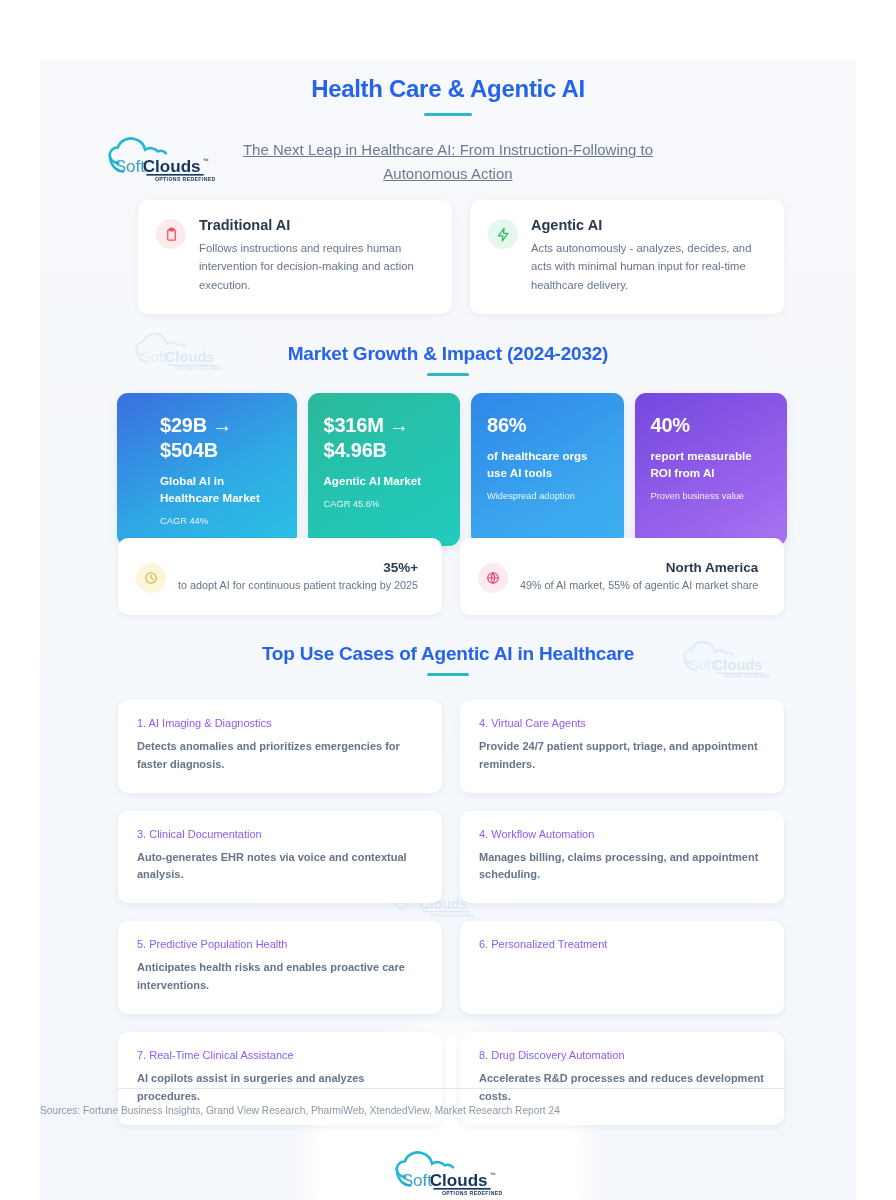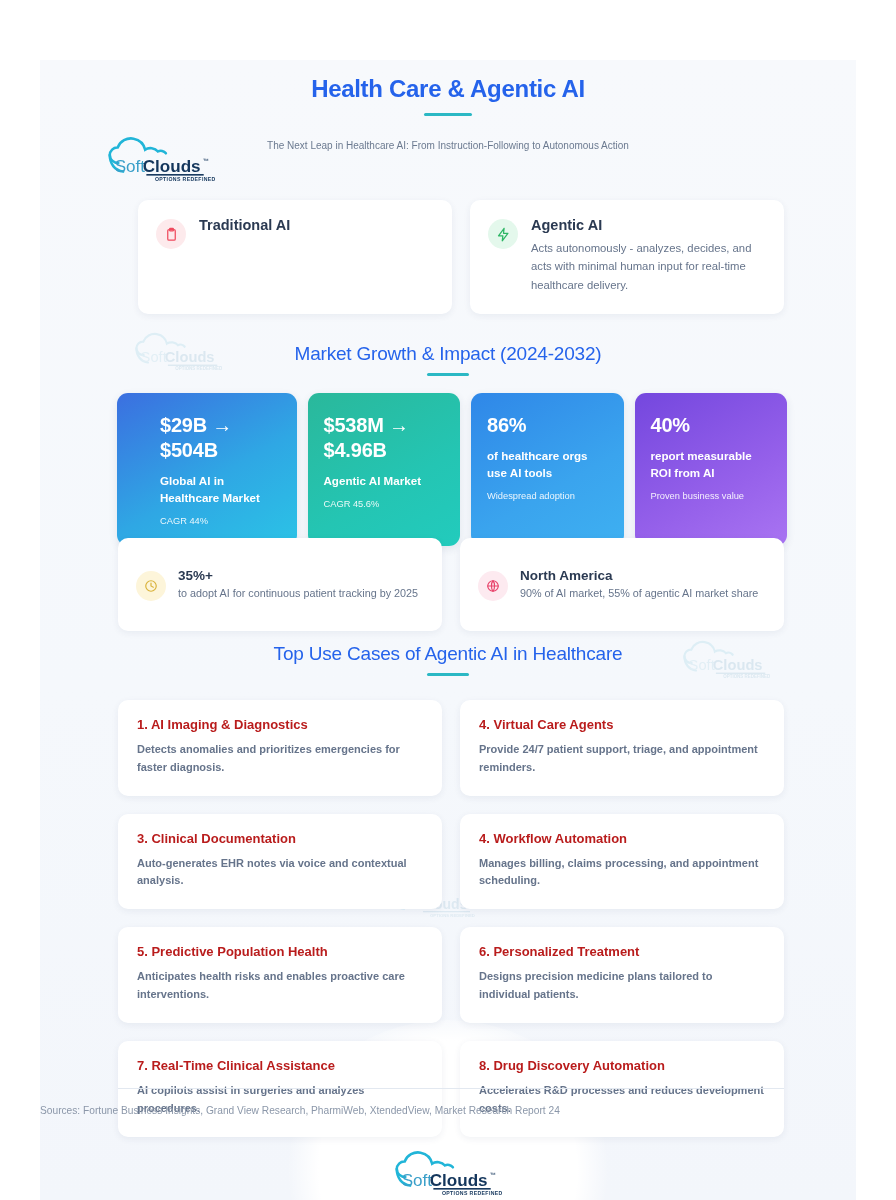--- a/index.html
+++ b/index.html
@@ -69,23 +69,24 @@
   }
   .accent-bar {
     width: 48px; height: 3px;
     border-radius: 2px;
     background: #2bb8c4;
     margin: 11px auto 0;
   }
   .subtitle {
     margin: 22px auto 16px;
     width: 470px;
-    font-size: 10px;
+    font-size: 15px;
     line-height: 1.55;
     color: #6b7a90;
+    text-decoration: underline;
   }
 
   
   .card {
     background: #ffffff;
     border-radius: 10px;
     box-shadow: 0 2px 7px rgba(40, 62, 98, 0.07);
   }
 
   
@@ -129,21 +130,21 @@
   }
 
   
   .sec-head {
     position: absolute;
     width: 816px;
     text-align: center;
   }
   .sec-title {
     font-size: 19px;
-    font-weight: normal;
+    font-weight: bold;
     color: #2563eb;
     letter-spacing: -0.2px;
   }
   .sec-bar {
     width: 42px; height: 3px;
     border-radius: 2px;
     background: #2bb8c4;
     margin: 8px auto 0;
   }
 
@@ -196,25 +197,26 @@
   
   .mini-row {
     position: absolute;
     left: 78px; top: 478px;
     width: 666px;
     display: flex;
     gap: 18px;
   }
   .mini-card {
     flex: 1;
-    padding: 30px 18px;
+    padding: 22px 18px;
     display: flex;
     align-items: center;
     gap: 12px;
     min-height: 52px;
+    text-align: right;
   }
   .mini-title {
     font-size: 13.5px;
     font-weight: bold;
     color: #2b3a52;
     margin-bottom: 3px;
   }
   .mini-desc {
     font-size: 10.8px;
     color: #66748b;
@@ -228,23 +230,23 @@
     width: 666px;
     display: grid;
     grid-template-columns: 1fr 1fr;
     gap: 18px 18px;
   }
   .uc-card {
     padding: 17px 19px 19px 19px;
     min-height: 80px;
   }
   .uc-title {
-    font-size: 13px;
-    font-weight: bold;
-    color: #b91c1c;
+    font-size: 11px;
+    font-weight: normal;
+    color: #8b5cf6;
     margin-bottom: 9px;
   }
   .uc-desc {
     font-size: 11px;
     line-height: 1.62;
     color: #66748b;
     font-weight: bold;
   }
 
   
@@ -300,20 +302,21 @@
 
       <div class="card compare-card">
         <div class="icon-circle ic-red">
           <svg width="15" height="15" viewBox="0 0 24 24" fill="none" stroke="#ef4a5e" stroke-width="2" stroke-linecap="round" stroke-linejoin="round">
             <rect x="6" y="4" width="12" height="17" rx="2"></rect>
             <rect x="9" y="2" width="6" height="4" rx="1"></rect>
           </svg>
         </div>
         <div>
           <div class="compare-title">Traditional AI</div>
+          <div class="compare-desc">Follows instructions and requires human intervention for decision-making and action execution.</div>
         </div>
       </div>
 
       <div class="card compare-card">
         <div class="icon-circle ic-green">
           <svg width="15" height="15" viewBox="0 0 24 24" fill="none" stroke="#2cb664" stroke-width="2" stroke-linecap="round" stroke-linejoin="round">
             <polygon points="13,2 4,14 11,14 10,22 19,10 12,10"></polygon>
           </svg>
         </div>
         <div>
@@ -342,21 +345,21 @@
 
     <div class="stats-row">
 
       <div class="stat-card sc1">
         <div class="stat-big">$29B → $504B</div>
         <div class="stat-label">Global AI in Healthcare Market</div>
         <div class="stat-sub">CAGR 44%</div>
       </div>
 
       <div class="stat-card sc2">
-        <div class="stat-big">$538M → $4.96B</div>
+        <div class="stat-big">$316M → $4.96B</div>
         <div class="stat-label">Agentic AI Market</div>
         <div class="stat-sub">CAGR 45.6%</div>
       </div>
 
       <div class="stat-card sc3">
         <div class="stat-big">86%</div>
         <div class="stat-label">of healthcare orgs use AI tools</div>
         <div class="stat-sub">Widespread adoption</div>
       </div>
 
@@ -386,21 +389,21 @@
       <div class="card mini-card">
         <div class="icon-circle ic-pink">
           <svg width="14" height="14" viewBox="0 0 24 24" fill="none" stroke="#e8436b" stroke-width="2" stroke-linecap="round">
             <circle cx="12" cy="12" r="9"></circle>
             <path d="M3 12h18"></path>
             <path d="M12 3 C15.5 6.5 15.5 17.5 12 21 C8.5 17.5 8.5 6.5 12 3Z"></path>
           </svg>
         </div>
         <div>
           <div class="mini-title">North America</div>
-          <div class="mini-desc">90% of AI market, 55% of agentic AI market share</div>
+          <div class="mini-desc">49% of AI market, 55% of agentic AI market share</div>
         </div>
       </div>
 
     </div>
 
     <div class="wm wm-usecase">
       <svg class="sc-logo" viewBox="0 0 200 78" width="105" height="41">
         <path d="M30 44 C22 44 16 38 16 31 C16 24 22 18 29 18.5 C33 8 44 2 55 4 C65 6 72 13 74 22 C80 18 90 19 95 25 C99 23 105 24 108 28" fill="none" stroke="#a8d8e8" stroke-width="4.2" stroke-linecap="round"></path>
         <path d="M16 31 C16 45 24 56 38 58" fill="none" stroke="#a8d8e8" stroke-width="4.2" stroke-linecap="round"></path>
         <text x="24" y="58" font-family="Liberation Sans, sans-serif" font-size="28" fill="#b6d9e6">Soft</text>
@@ -448,21 +451,20 @@
         <div class="uc-desc">Manages billing, claims processing, and appointment scheduling.</div>
       </div>
 
       <div class="card uc-card">
         <div class="uc-title">5. Predictive Population Health</div>
         <div class="uc-desc">Anticipates health risks and enables proactive care interventions.</div>
       </div>
 
       <div class="card uc-card">
         <div class="uc-title">6. Personalized Treatment</div>
-        <div class="uc-desc">Designs precision medicine plans tailored to individual patients.</div>
       </div>
 
       <div class="card uc-card">
         <div class="uc-title">7. Real-Time Clinical Assistance</div>
         <div class="uc-desc">AI copilots assist in surgeries and analyzes procedures.</div>
       </div>
 
       <div class="card uc-card">
         <div class="uc-title">8. Drug Discovery Automation</div>
         <div class="uc-desc">Accelerates R&amp;D processes and reduces development costs.</div>

